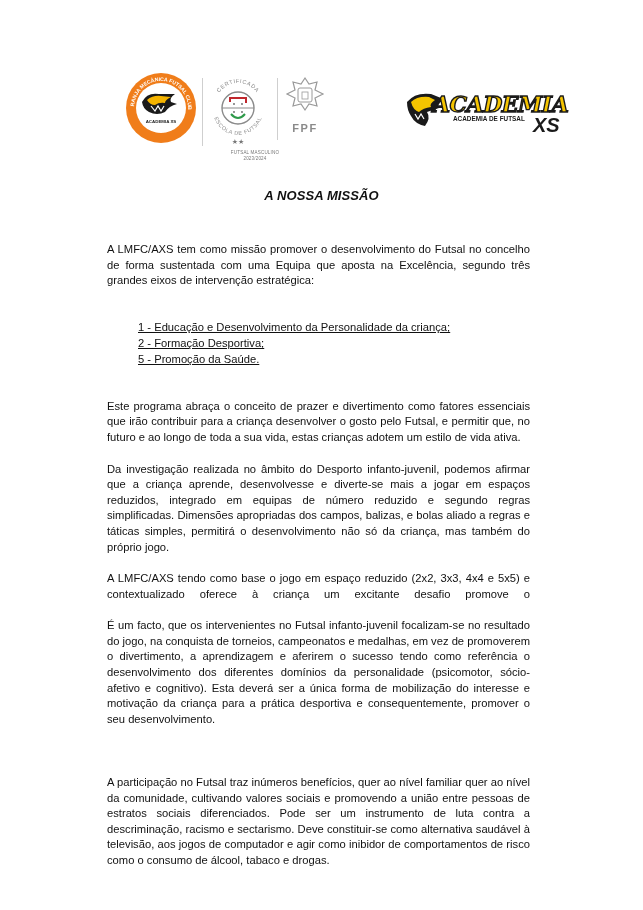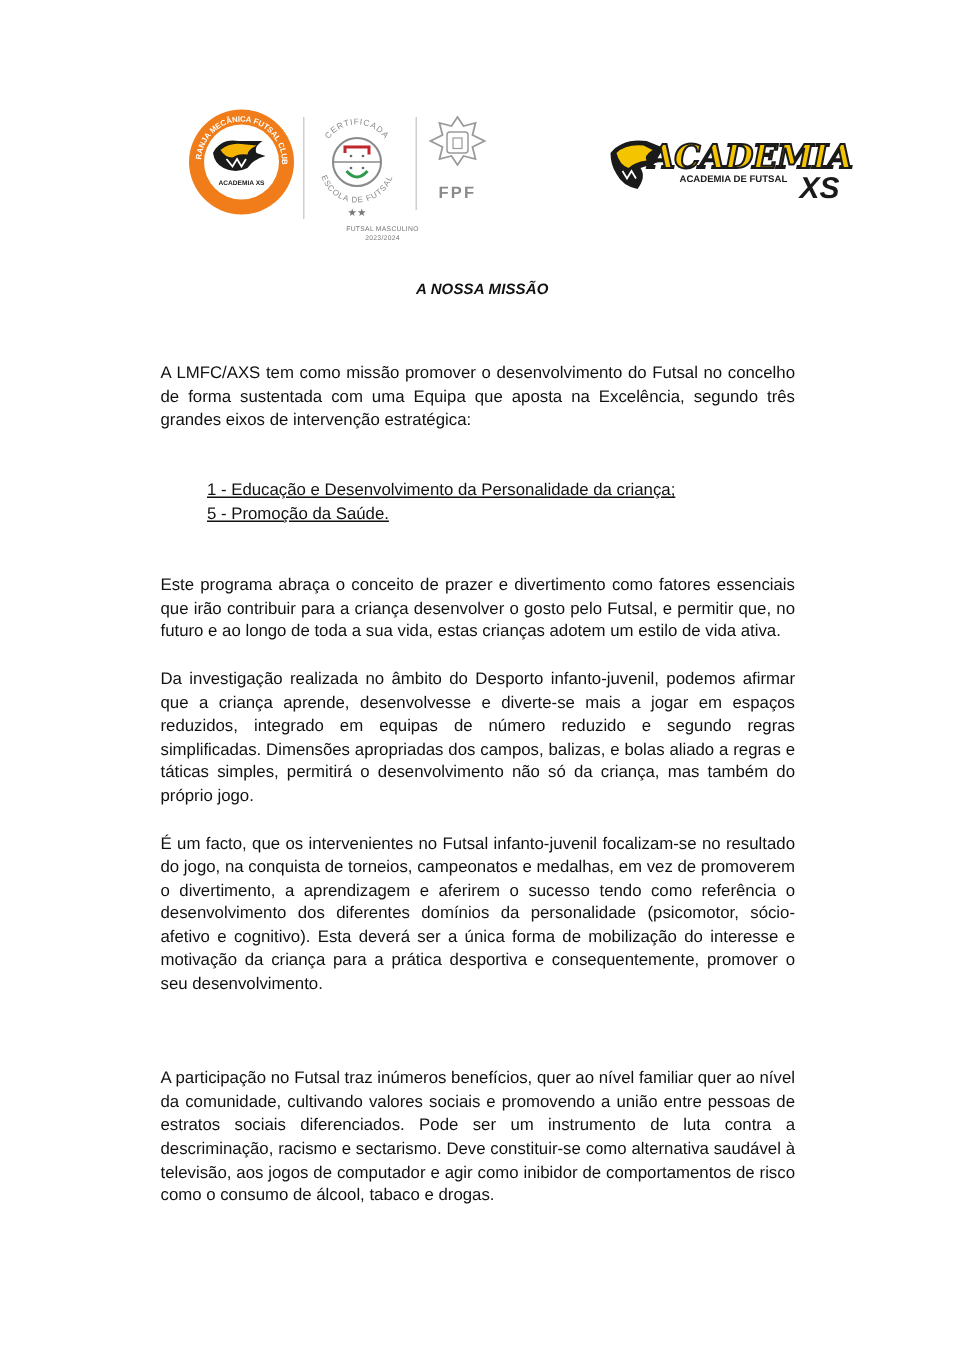--- a/index.html
+++ b/index.html
@@ -11,21 +11,21 @@
   .club-logo { position: absolute; left: 125px; top: 72px; width: 72px; height: 72px; }
   .divider-v { position: absolute; width: 1px; background: #cfcfcf; }
   .cert-logo { position: absolute; left: 207px; top: 76px; width: 62px; height: 70px; }
   .fpf-logo  { position: absolute; left: 283px; top: 74px; width: 44px; height: 68px; }
   .cert-caption { position: absolute; left: 225px; top: 150px; width: 60px; text-align: center;
                   font-size: 4.5px; line-height: 6px; color: #777; letter-spacing: 0.2px; }
 
   .academia-logo { position: absolute; left: 405px; top: 86px; width: 170px; height: 48px; }
 
   .doc-title { position: absolute; left: 0; top: 188px; width: 643px; text-align: center;
-               font-weight: bold; font-style: italic; font-size: 10px; letter-spacing: 0.1px; }
+               font-weight: bold; font-style: italic; font-size: 13px; letter-spacing: 0.1px; }
 
   .content { position: absolute; left: 91px; top: 226px; width: 455px;
              font-size: 11.2px; line-height: 15.6px; }
   .content p { margin: 16px; text-align: justify; }
   .gap { height: 15.6px; }
   .axis-list { margin: 0; padding: 0 0 0 47px; list-style: none; text-decoration: underline; }
   .axis-list li { margin: 0; }
 </style>
 </head>
 <body>
@@ -101,21 +101,23 @@
   </svg>
 </div>
 
 <h1 class="doc-title" style="margin:0;">A NOSSA MISSÃO</h1>
 
 <div class="content">
   <p>A LMFC/AXS tem como missão promover o desenvolvimento do Futsal no concelho de forma sustentada com uma Equipa que aposta na Excelência, segundo três grandes eixos de intervenção estratégica:</p>
   <div class="gap"></div>
   <ul class="axis-list">
     <li>1 - Educação e Desenvolvimento da Personalidade da criança;</li>
+    <li>2 - Formação Desportiva;</li>
     <li>5 - Promoção da Saúde.</li>
   </ul>
   <div class="gap"></div>
   <p>Este programa abraça o conceito de prazer e divertimento como fatores essenciais que irão contribuir para a criança desenvolver o gosto pelo Futsal, e permitir que, no futuro e ao longo de toda a sua vida, estas crianças adotem um estilo de vida ativa.</p>
   <p>Da investigação realizada no âmbito do Desporto infanto-juvenil, podemos afirmar que a criança aprende, desenvolvesse e diverte-se mais a jogar em espaços reduzidos, integrado em equipas de número reduzido e segundo regras simplificadas. Dimensões apropriadas dos campos, balizas, e bolas aliado a regras e táticas simples, permitirá o desenvolvimento não só da criança, mas também do próprio jogo.</p>
+  <p style="text-align-last: justify;">A LMFC/AXS tendo como base o jogo em espaço reduzido (2x2, 3x3, 4x4 e 5x5) e contextualizado oferece à criança um excitante desafio promove o</p>
   <p>É um facto, que os intervenientes no Futsal infanto-juvenil focalizam-se no resultado do jogo, na conquista de torneios, campeonatos e medalhas, em vez de promoverem o divertimento, a aprendizagem e aferirem o sucesso tendo como referência o desenvolvimento dos diferentes domínios da personalidade (psicomotor, sócio-afetivo e cognitivo). Esta deverá ser a única forma de mobilização do interesse e motivação da criança para a prática desportiva e consequentemente, promover o seu desenvolvimento.</p>
   <div class="gap"></div>
   <p>A participação no Futsal traz inúmeros benefícios, quer ao nível familiar quer ao nível da comunidade, cultivando valores sociais e promovendo a união entre pessoas de estratos sociais diferenciados. Pode ser um instrumento de luta contra a descriminação, racismo e sectarismo. Deve constituir-se como alternativa saudável à televisão, aos jogos de computador e agir como inibidor de comportamentos de risco como o consumo de álcool, tabaco e drogas.</p>
 </div>
 
 </body></html>

